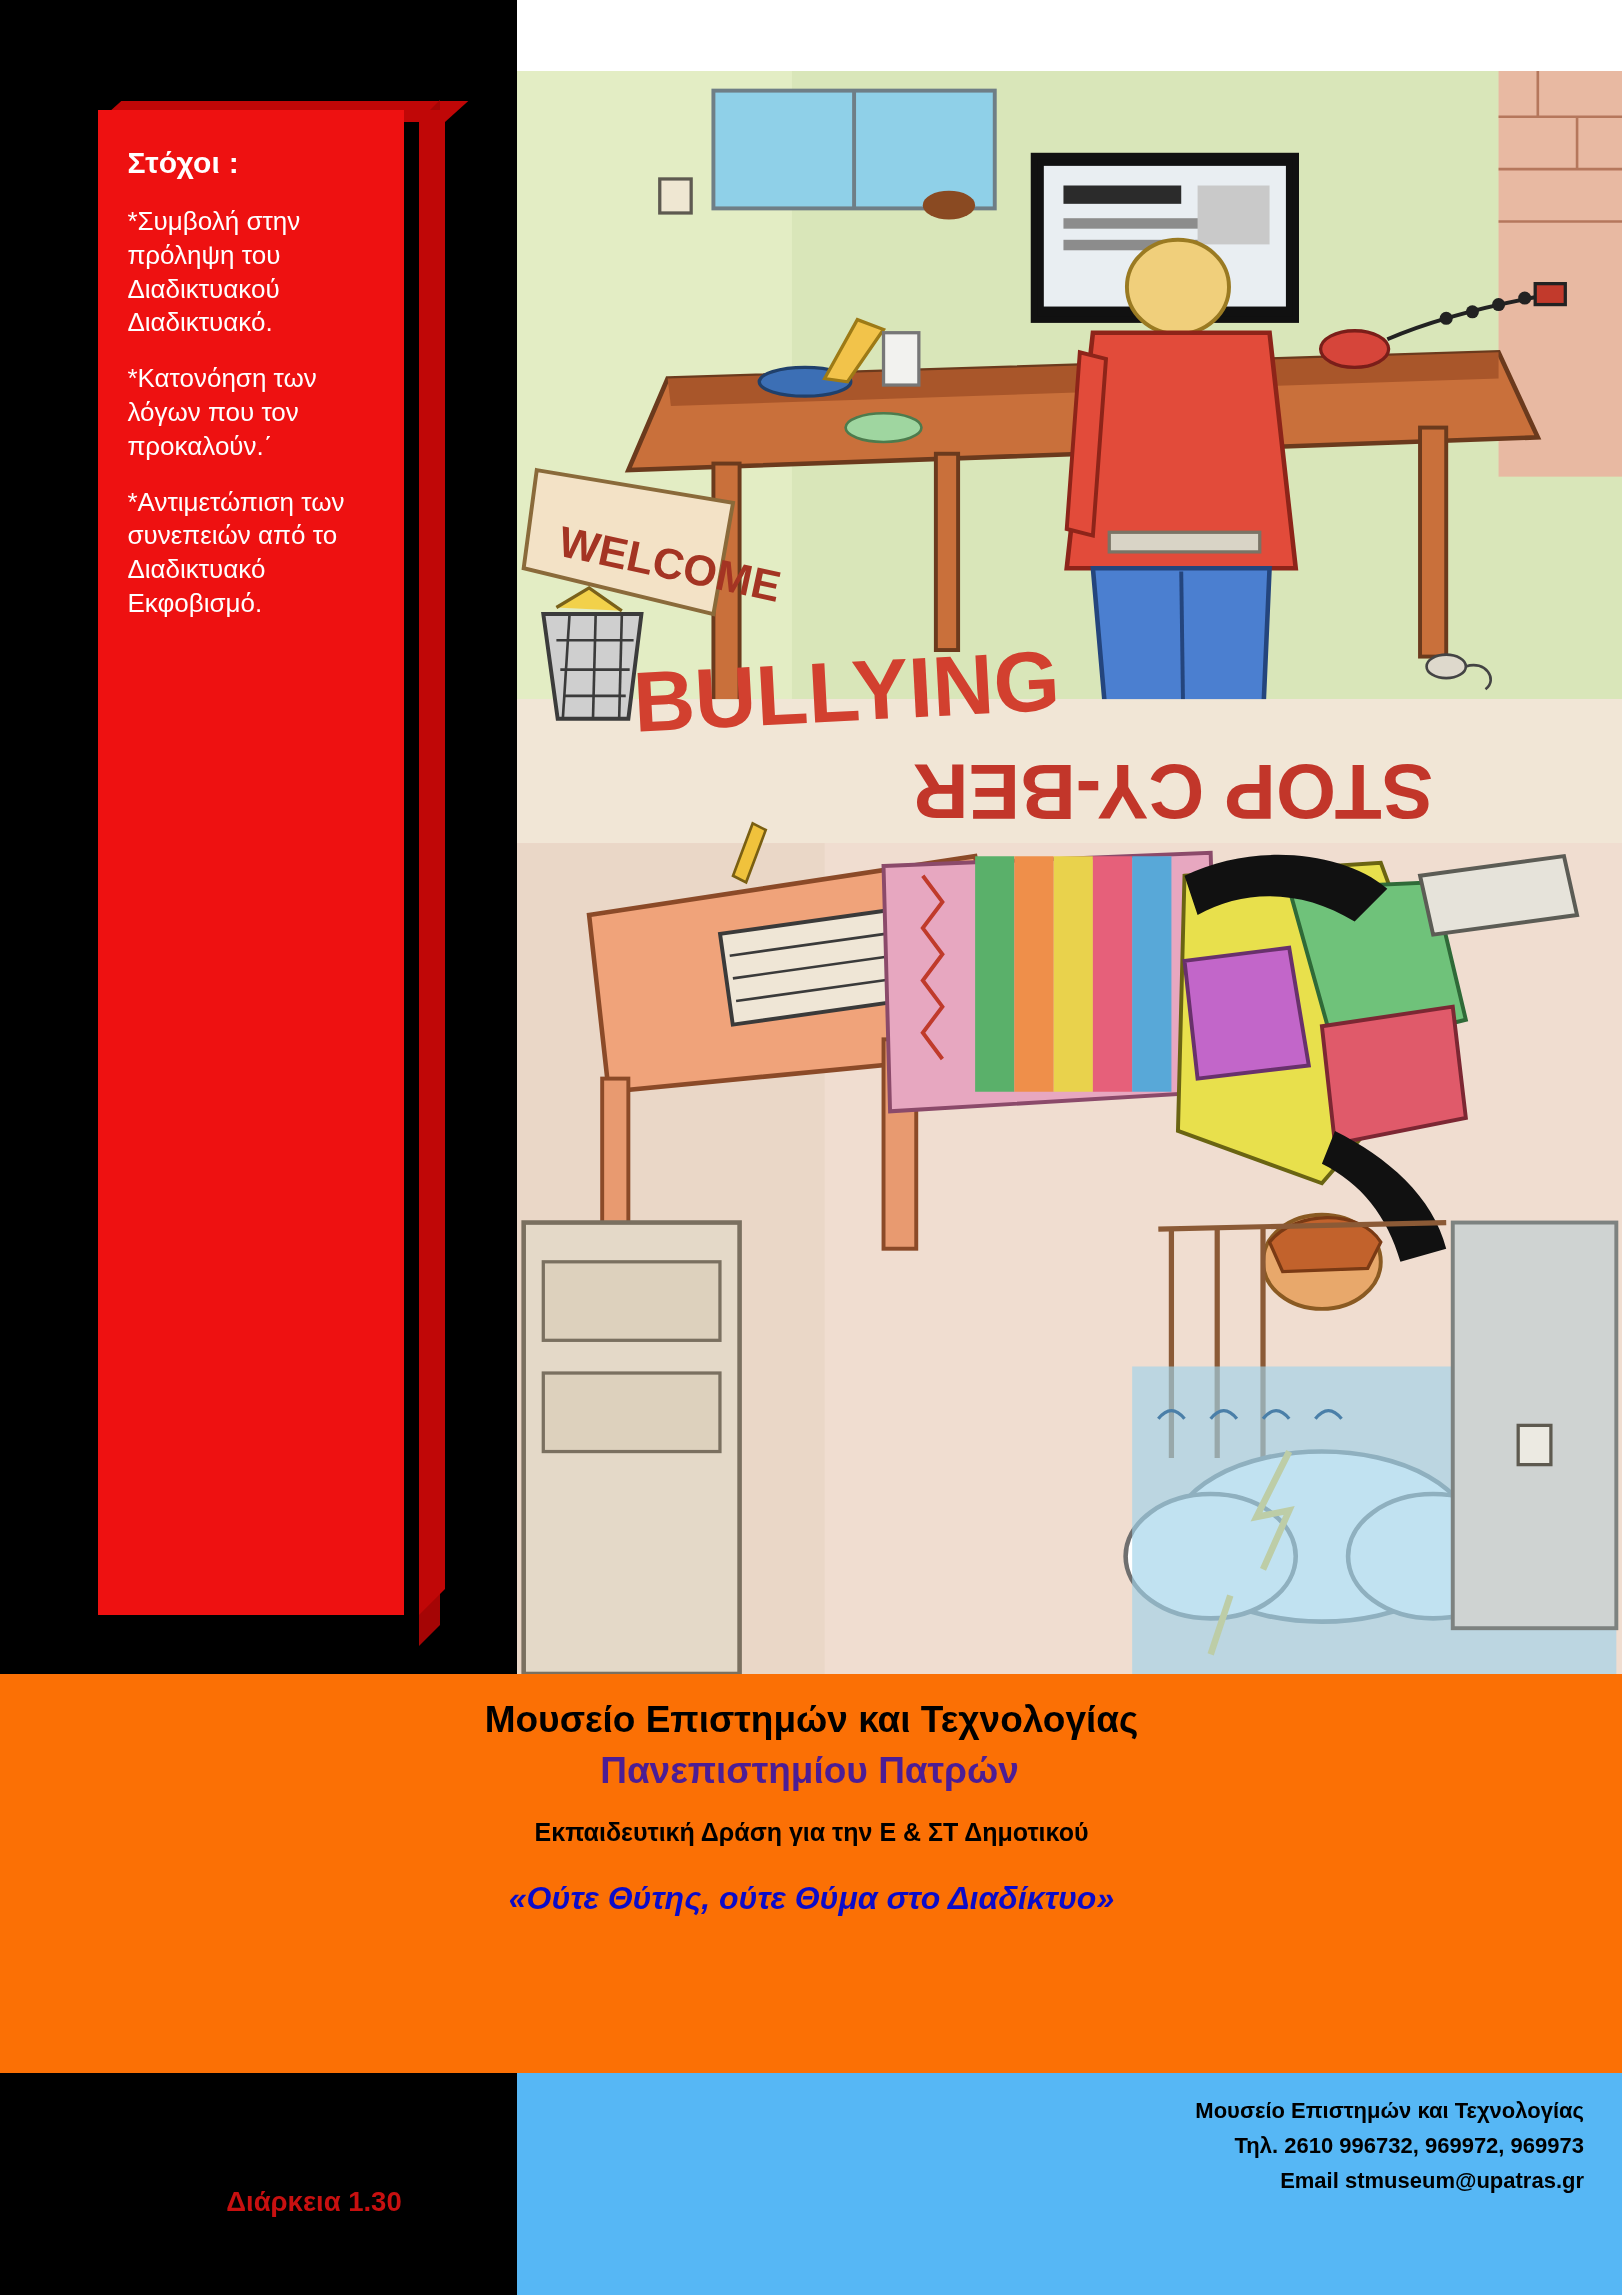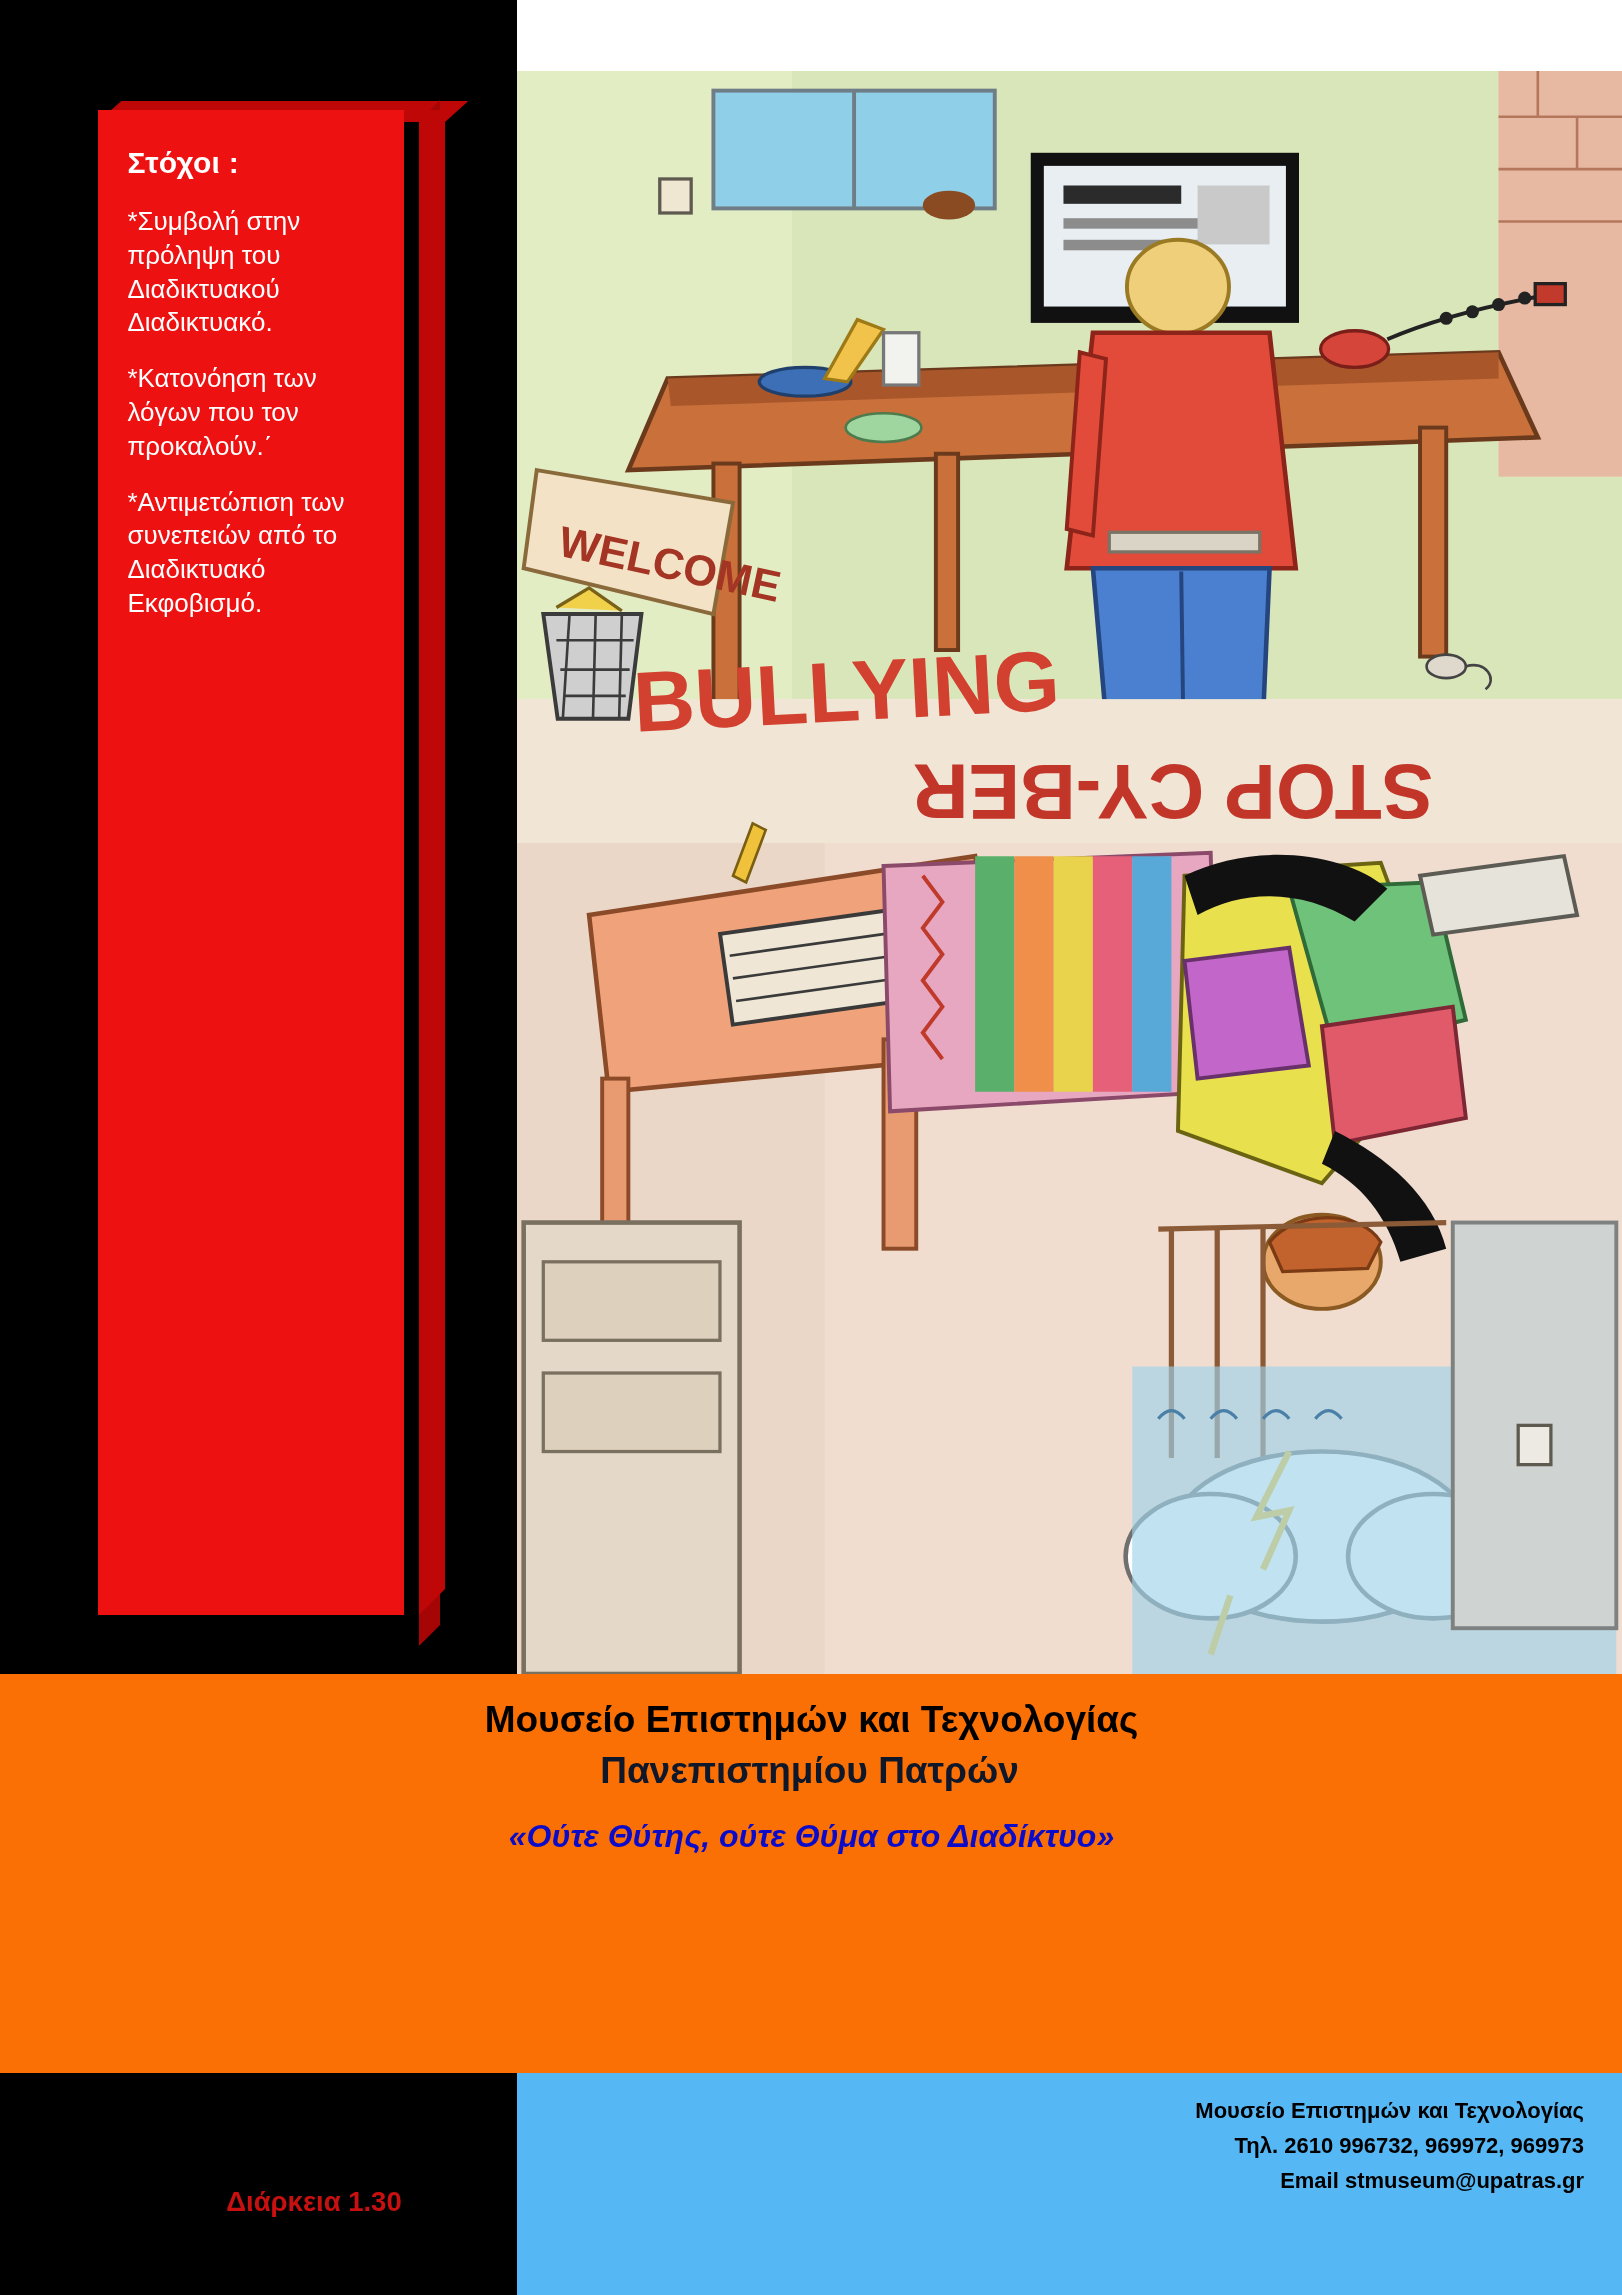--- a/index.html
+++ b/index.html
@@ -63,21 +63,21 @@
 
   
   .orange{
     position:absolute;left:0;top:1674px;width:1623px;height:399px;
     background:#fb7005;
     text-align:center;
     box-sizing:border-box;
     padding-top:25px;
   }
   .org-l1{font-size:37px;font-weight:bold;color:#000;margin:0 0 9.2px 0;}
-  .org-l2{font-size:37px;font-weight:bold;color:#0f172a;margin:0 4px 26px 0;}
+  .org-l2{font-size:37px;font-weight:bold;color:#4c1d95;margin:0 4px 26px 0;}
   .org-l3{font-size:25px;font-weight:bold;color:#000;margin:0 0 33px 0;}
   .org-l4{font-size:32px;font-weight:bold;color:#0b0bc9;margin:0;font-style:italic;}
 
   
   .bottom{
     position:absolute;left:0;top:2073px;width:1623px;height:222px;background:#000;
   }
   .bottom-blue{
     position:absolute;left:517px;top:2073px;width:1106px;height:222px;background:#56b7f5;
     box-sizing:border-box;
@@ -257,20 +257,21 @@
     <rect x="1430" y="1760" width="250" height="620" fill="#cfd3d2" stroke="#7d8280" stroke-width="6"></rect>
     <rect x="1530" y="2070" width="50" height="60" fill="#eceae2" stroke="#5e5a50" stroke-width="5"></rect>
 
     <path d="M1380 1230 L1600 1200 L1620 1290 L1400 1320 Z" fill="#e6e3da" stroke="#5c5c55" stroke-width="6"></path>
   </svg>
 </div>
 
 <div class="orange">
   <p class="org-l1">Μουσείο Επιστημών και Τεχνολογίας</p>
   <p class="org-l2">Πανεπιστημίου Πατρών</p>
+  <p class="org-l3">Εκπαιδευτική Δράση για την Ε &amp; ΣΤ Δημοτικού</p>
   <p class="org-l4">«Ούτε Θύτης, ούτε Θύμα στο Διαδίκτυο»</p>
 </div>
 
 <div class="bottom"></div>
 <p class="duration">Διάρκεια  1.30</p>
 <div class="bottom-blue">
   <p class="blue-line">Μουσείο Επιστημών και Τεχνολογίας</p>
   <p class="blue-line">Τηλ. 2610 996732, 969972, 969973</p>
   <p class="blue-line">Email stmuseum@upatras.gr</p>
 </div>

